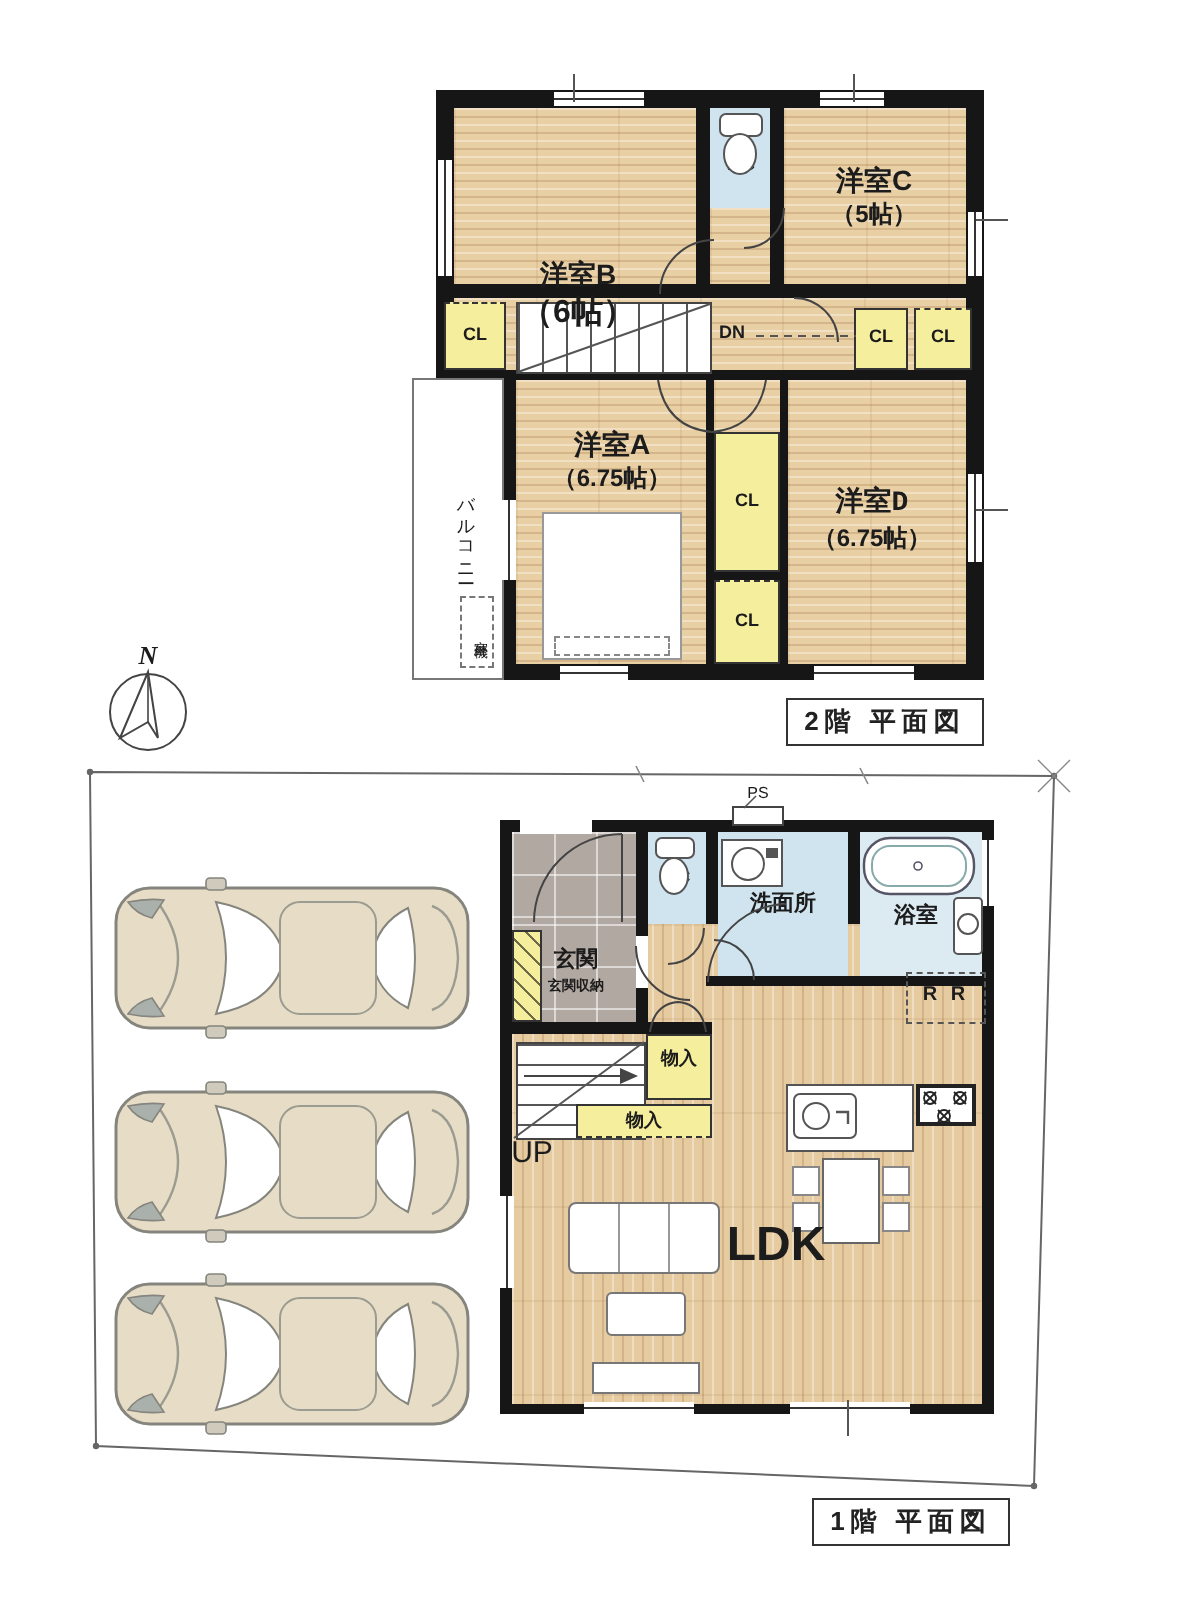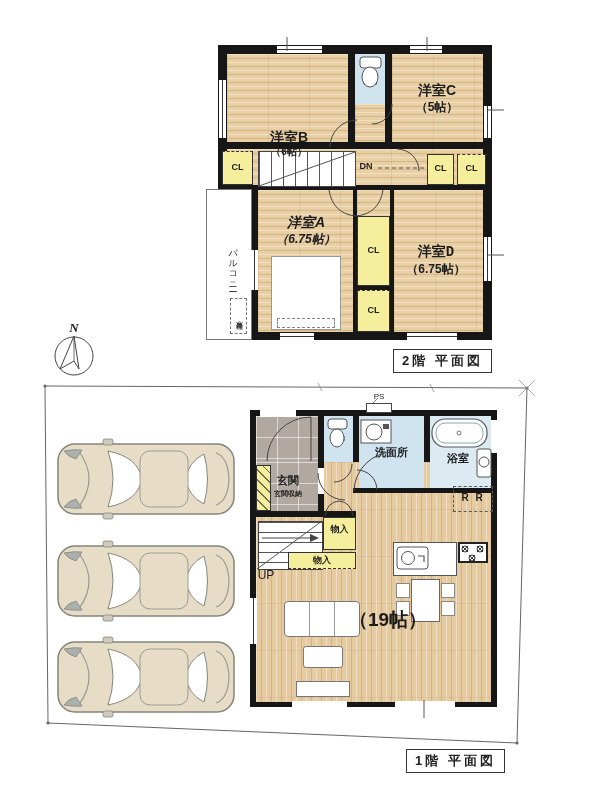--- a/index.html
+++ b/index.html
@@ -83,27 +83,27 @@
     <div class="win-h" style="left:410px;top:46px;width:32px;height:7px;"></div>
     <div class="win-v" style="left:219px;top:80px;width:7px;height:58px;"></div>
     <div class="win-v" style="left:484px;top:106px;width:7px;height:32px;"></div>
     <div class="win-v" style="left:484px;top:237px;width:7px;height:44px;"></div>
     <div class="win-h" style="left:280px;top:333px;width:34px;height:7px;"></div>
     <div class="win-h" style="left:407px;top:333px;width:50px;height:7px;"></div>
     <div class="win-v" style="left:251px;top:250px;width:7px;height:40px;"></div>
 
     <div class="lbl" style="left:239px;top:85px;width:100px;margin-top:44px;">
       <span style="font-size:14px;display:block;">洋室B</span>
-      <span style="font-size:10px;display:block;font-family:Liberation Mono, monospace;">（6帖）</span>
+      <span style="font-size:16px;display:block;">（6帖）</span>
     </div>
     <div class="lbl" style="left:387px;top:82px;width:100px;">
       <span style="font-size:14px;display:block;">洋室C</span>
       <span style="font-size:12px;display:block;">（5帖）</span>
     </div>
-    <div class="lbl" style="left:256px;top:214px;width:100px;font-style:italic;">
+    <div class="lbl" style="left:256px;top:214px;width:100px;">
       <span style="font-size:14px;display:block;">洋室A</span>
       <span style="font-size:12px;display:block;">（6.75帖）</span>
     </div>
     <div class="lbl" style="left:386px;top:244px;width:100px;">
       <span style="font-size:14px;display:block;font-family:Liberation Mono, monospace;">洋室D</span>
       <span style="font-size:12px;display:block;">（6.75帖）</span>
     </div>
     <div class="lbl" style="left:355px;top:77px;width:30px;font-size:9px;">WC</div>
     <div class="lbl" style="left:352px;top:161px;width:28px;font-size:9px;">DN</div>
     <div class="lbl" style="left:222px;top:162px;width:31px;font-size:9px;">CL</div>
@@ -160,23 +160,23 @@
     <div class="win-v" style="left:491px;top:420px;width:6px;height:33px;"></div>
 
     <div class="lbl" style="left:366px;top:392px;width:26px;font-size:8px;font-weight:normal;">PS</div>
     <div class="lbl" style="left:324px;top:434px;width:29px;font-size:8px;">WC</div>
     <div class="lbl" style="left:359px;top:446px;width:65px;font-size:11px;">洗面所</div>
     <div class="lbl" style="left:430px;top:452px;width:56px;font-size:11px;">浴室</div>
     <div class="lbl" style="left:262px;top:474px;width:52px;font-size:11px;">玄関</div>
     <div class="lbl" style="left:262px;top:490px;width:52px;font-size:7px;">玄関収納</div>
     <div class="lbl" style="left:323px;top:524px;width:33px;font-size:9px;">物入</div>
     <div class="lbl" style="left:288px;top:555px;width:68px;font-size:9px;">物入</div>
-    <div class="lbl" style="left:254px;top:568px;width:24px;font-size:12px;font-weight:normal;">UP</div>
+    <div class="lbl" style="left:254px;top:568px;width:24px;font-size:15px;font-weight:normal;">UP</div>
     <div class="lbl" style="left:338px;top:608px;width:100px;">
-      <span style="font-size:19px;display:block;font-weight:600;">（19帖）</span>
+      <span style="font-size:24px;display:block;font-weight:600;">LDK</span>
     </div>
     <div class="titlebox" style="left:406px;top:749px;width:97px;height:22px;text-align:right;">1階 平面図</div>
   </div>
 
   <div class="carlabel" style="left:124px;top:466px;width:76px;">
     <span class="l1">想定駐車スペース</span>
     <span class="l2">4700×2000</span>
   </div>
   <div class="carlabel" style="left:124px;top:568px;width:76px;">
     <span class="l1">想定駐車スペース</span>

